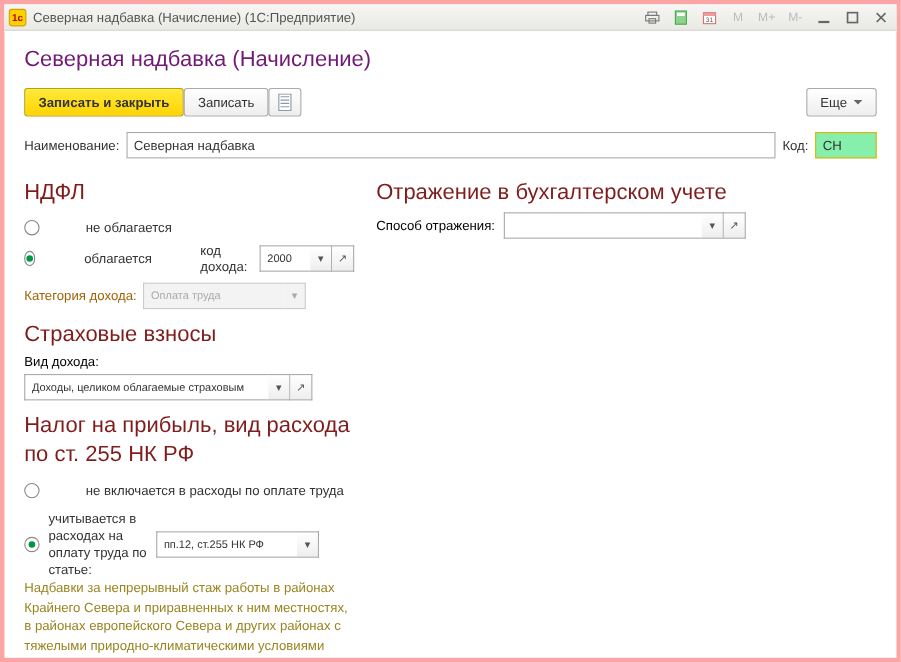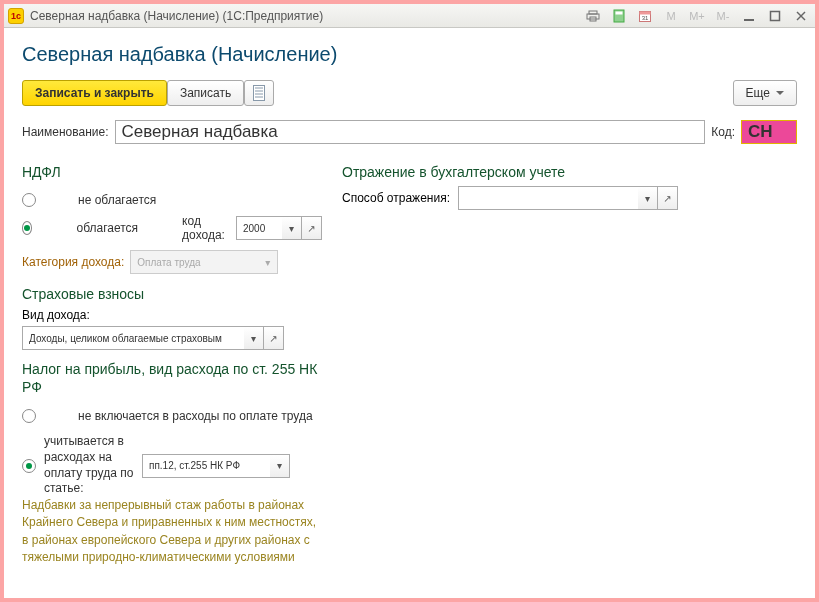--- a/index.html
+++ b/index.html
@@ -60,21 +60,21 @@
   
   .content {
     flex: 1;
     padding: 14px 18px 10px 18px;
     overflow: hidden;
     position: relative;
     border-top: 1px solid #fff;
   }
   .page-title {
     font-size: 20px;
-    color: #0c4a6e;
+    color: #701a75;
     margin: 0 0 14px 0;
     font-weight: normal;
   }
   
   .toolbar {
     display: flex;
     align-items: center;
     gap: 0;
     margin-bottom: 14px;
   }
@@ -119,42 +119,41 @@
     margin-bottom: 14px;
   }
   .form-row label {
     color: #333;
   }
   .input {
     height: 24px;
     border: 1px solid #aaa;
     background: #fff;
     padding: 0 6px;
-    font-size: 17px;
+    font-size: 12px;
     color: #333;
     outline: none;
   }
   .input.flex { flex: 1; }
   .input-code {
     width: 56px;
     border: 1px solid #e0b400;
-    background: #ec4899;
-    font-weight: bold;
+    background: #86efac;
   }
   
   .columns {
     display: flex;
     gap: 20px;
   }
   .col { }
   .col-left { width: 300px; }
   .col-right { flex: 1; }
   .section-head {
-    color: #14532d;
-    font-size: 14px;
+    color: #7f1d1d;
+    font-size: 20px;
     margin: 6px 0 6px 0;
   }
   
   .opt {
     display: flex;
     align-items: center;
     gap: 6px;
     min-height: 28px;
   }
   .radio {

